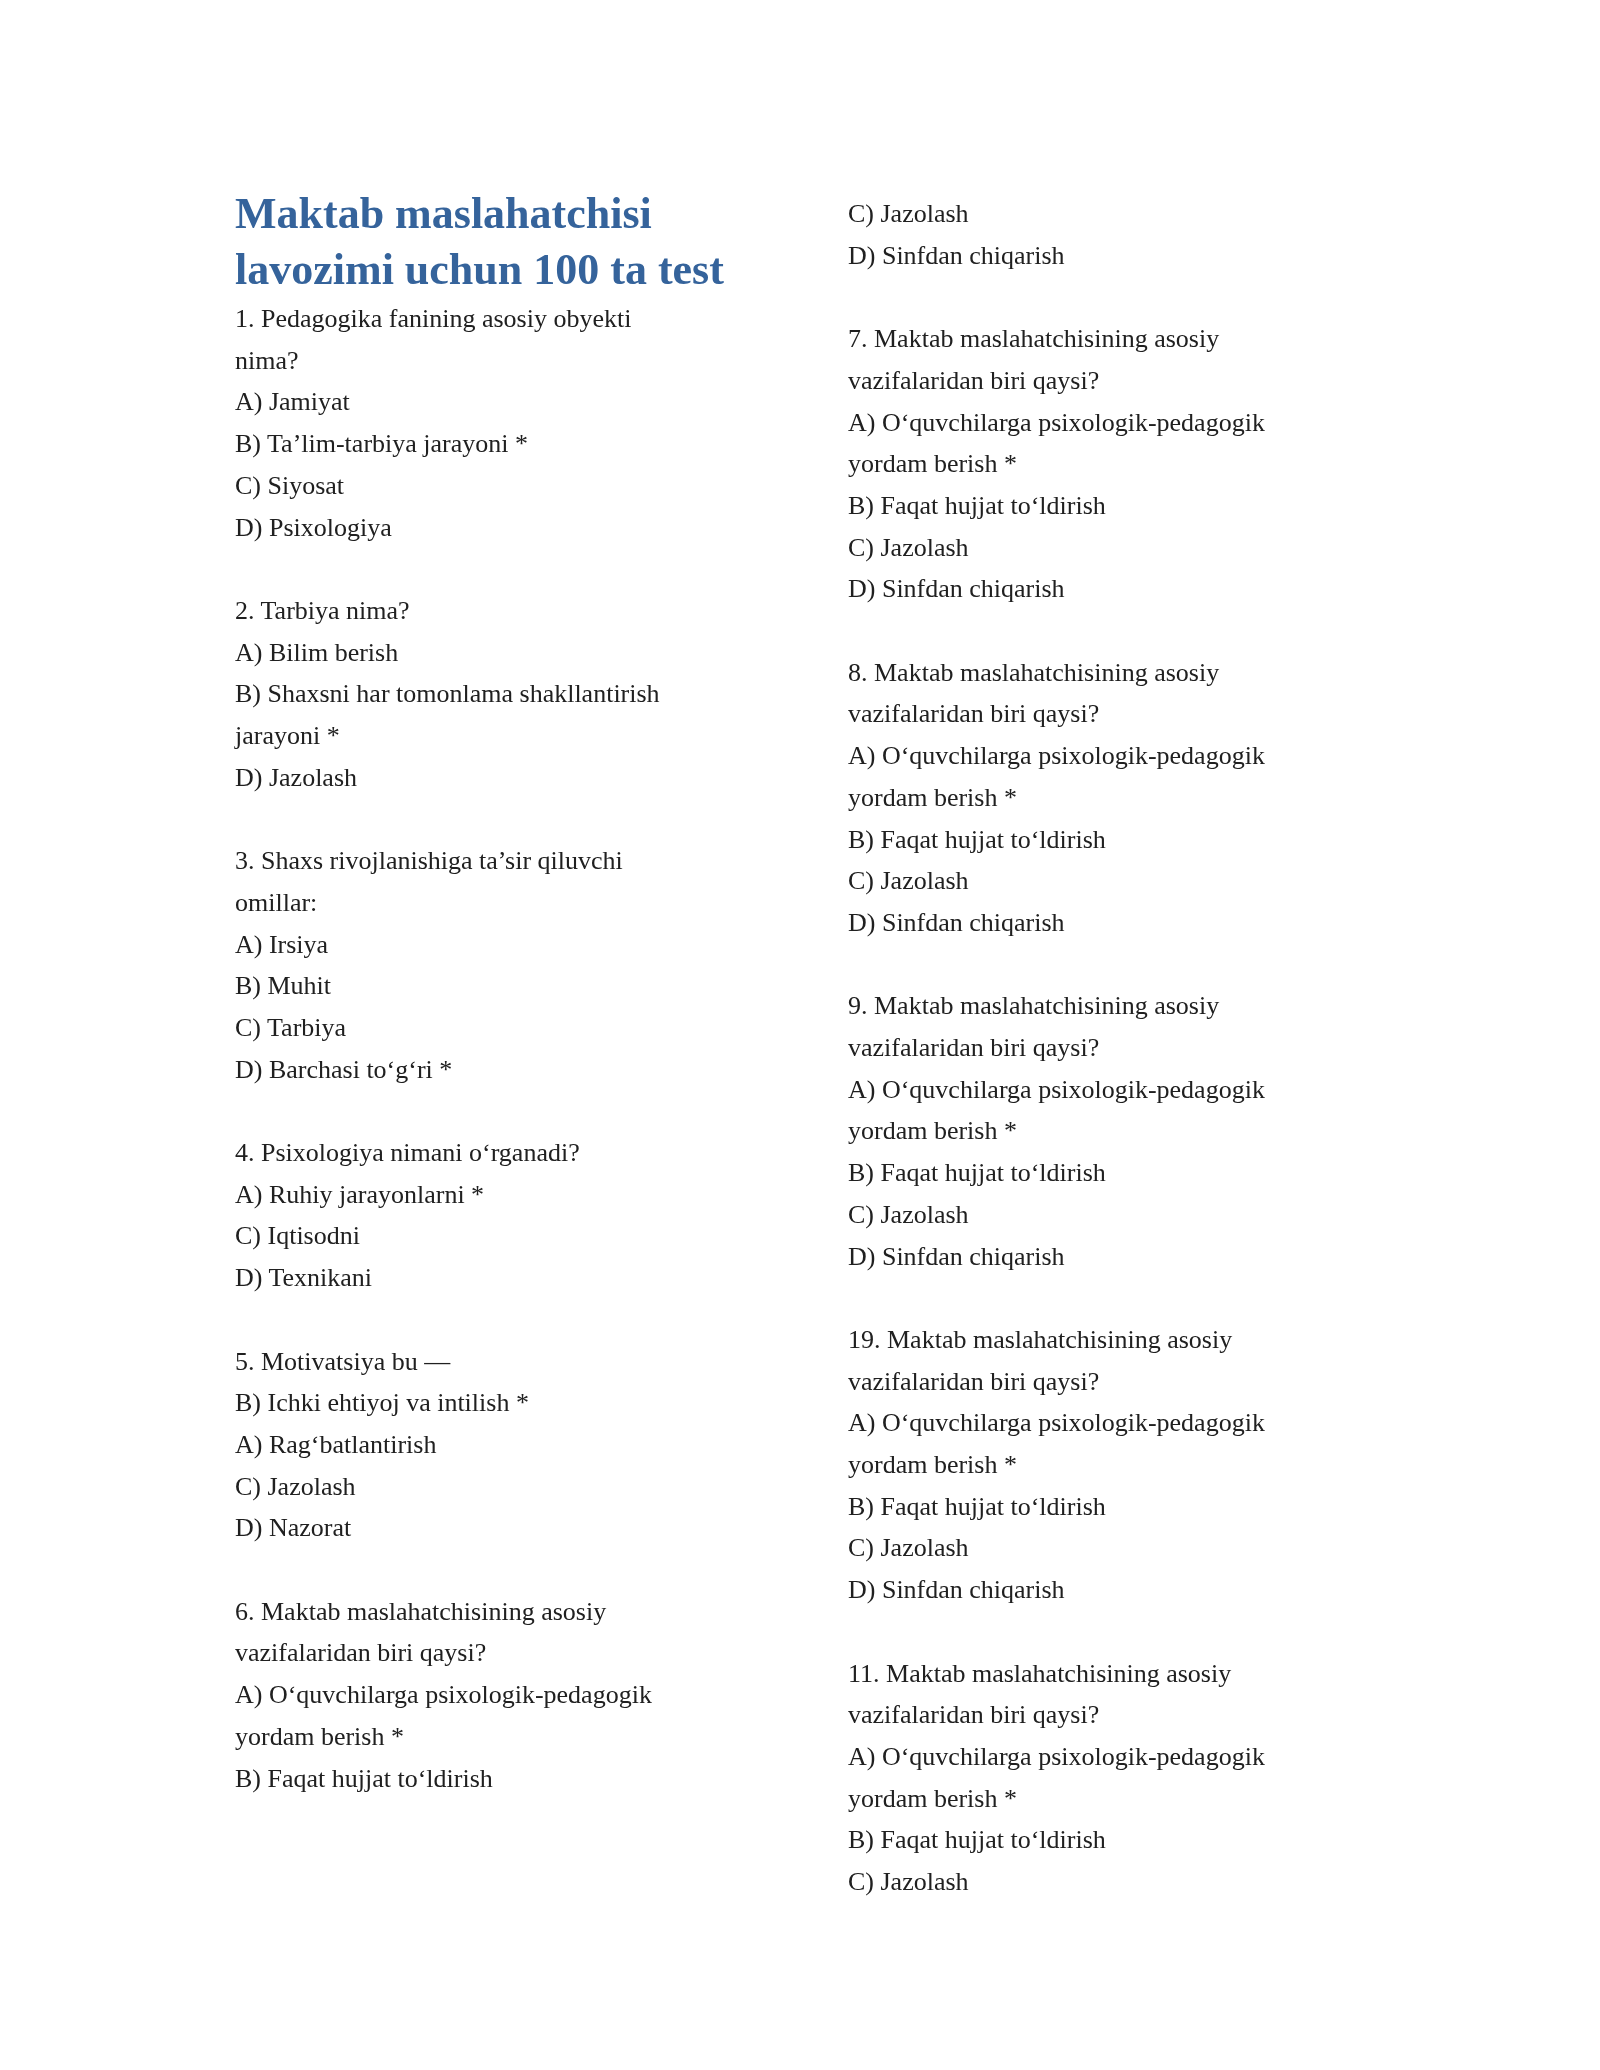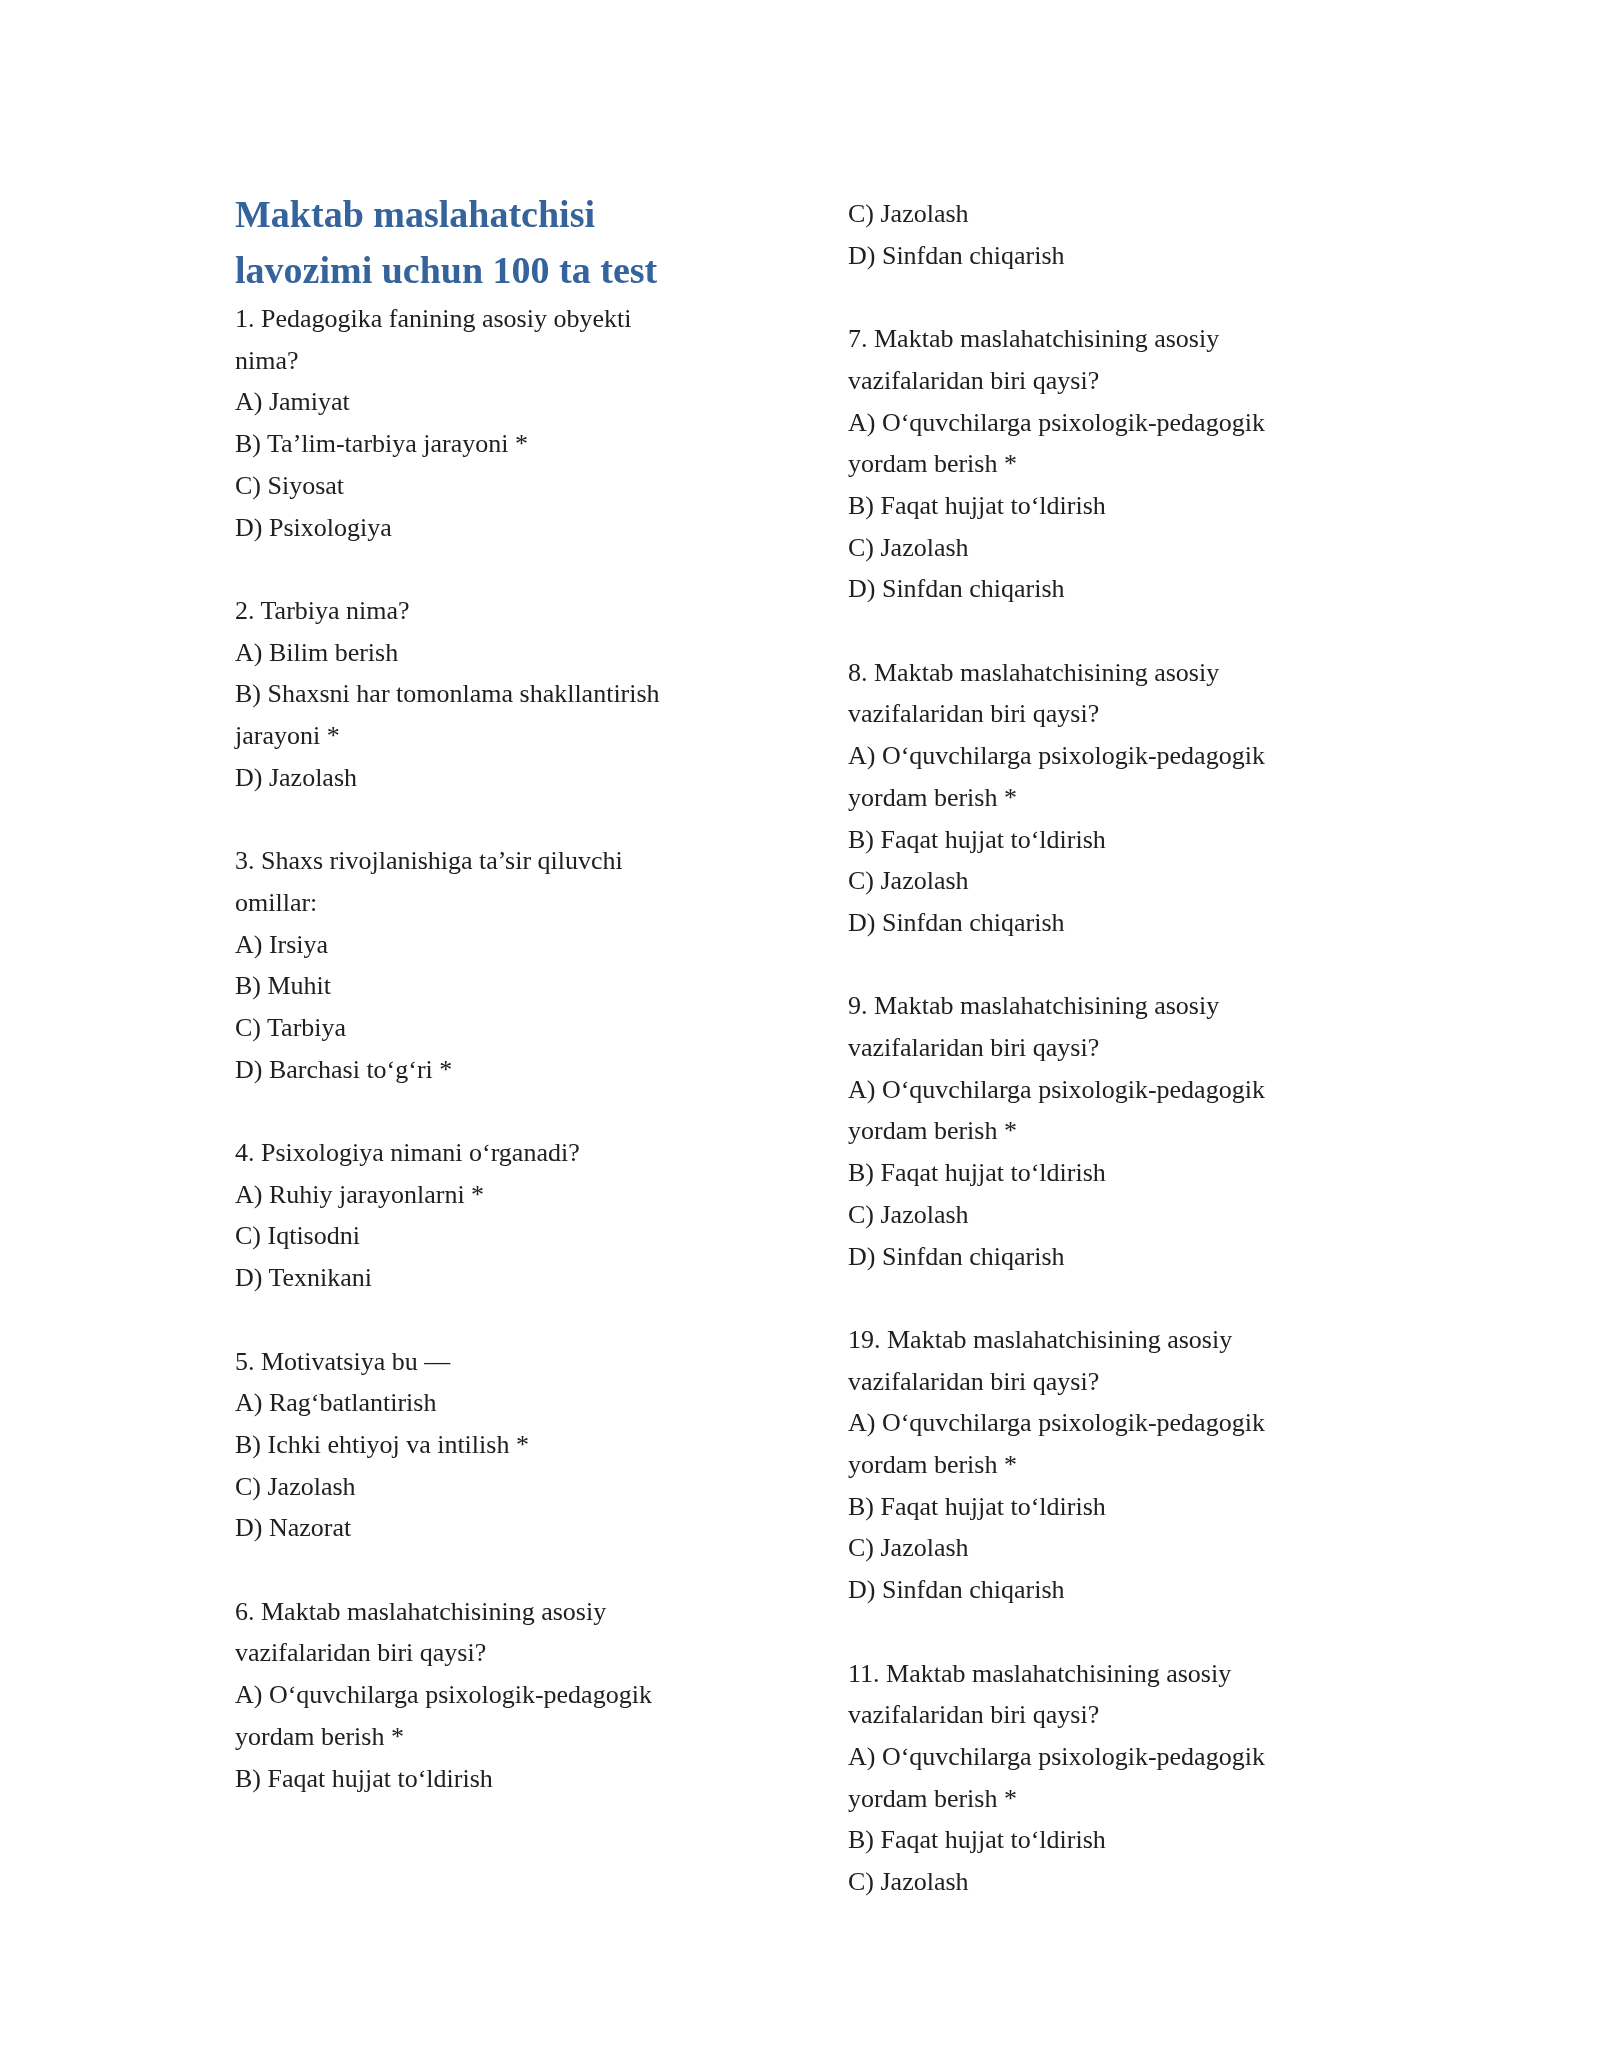--- a/index.html
+++ b/index.html
@@ -18,21 +18,21 @@
   }
   .col {
     position: absolute;
     width: 565px;
   }
   .col-left  { left: 235px; top: 186px; }
   .col-right { left: 848px; top: 193px; }
   .doc-title {
     margin: 0;
     padding: 0;
-    font-size: 38px;
+    font-size: 44px;
     line-height: 56px;
     font-weight: 700;
   }
   .title-line { white-space: nowrap; }
   .qblock {
     margin: 0 0 41.7px 0;
   }
   .line {
     font-size: 26px;
     line-height: 41.7px;
@@ -74,22 +74,22 @@
           <div class="line">D) Barchasi to‘g‘ri *</div>
         </div>
         <div class="qblock">
           <div class="line">4. Psixologiya nimani o‘rganadi?</div>
           <div class="line">A) Ruhiy jarayonlarni *</div>
           <div class="line">C) Iqtisodni</div>
           <div class="line">D) Texnikani</div>
         </div>
         <div class="qblock">
           <div class="line">5. Motivatsiya bu —</div>
+          <div class="line">B) Ichki ehtiyoj va intilish *</div>
           <div class="line">A) Rag‘batlantirish</div>
-          <div class="line">B) Ichki ehtiyoj va intilish *</div>
           <div class="line">C) Jazolash</div>
           <div class="line">D) Nazorat</div>
         </div>
         <div class="qblock">
           <div class="line">6. Maktab maslahatchisining asosiy</div>
           <div class="line">vazifalaridan biri qaysi?</div>
           <div class="line">A) O‘quvchilarga psixologik-pedagogik</div>
           <div class="line">yordam berish *</div>
           <div class="line">B) Faqat hujjat to‘ldirish</div>
         </div>

